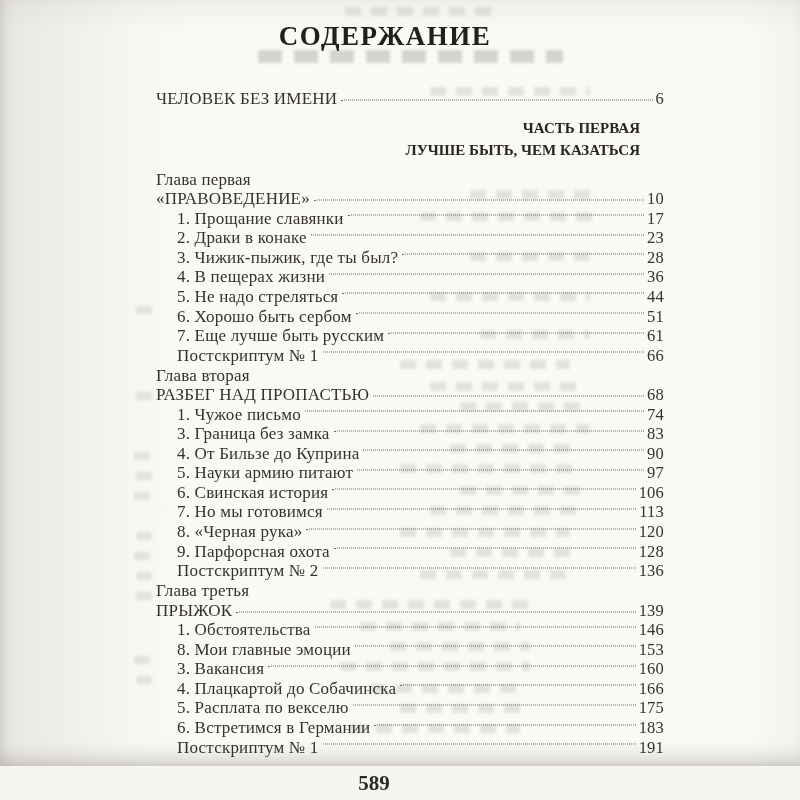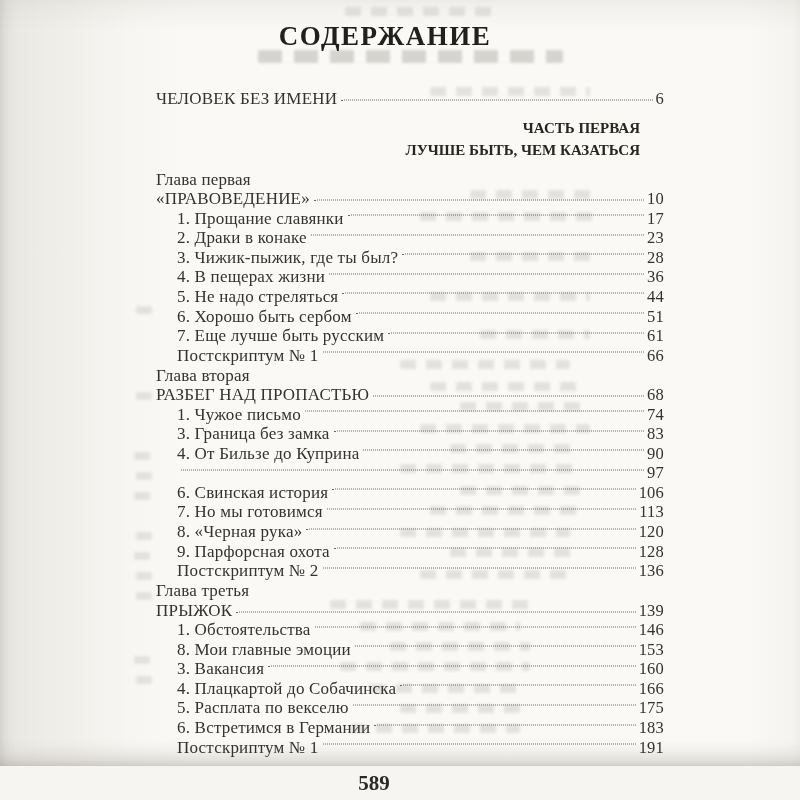--- a/index.html
+++ b/index.html
@@ -226,20 +226,21 @@
           <span class="label">3. Граница без замка</span>
           <span class="leader"></span>
           <span class="pg">83</span>
         </div>
         <div class="row indent">
           <span class="label">4. От Бильзе до Куприна</span>
           <span class="leader"></span>
           <span class="pg">90</span>
         </div>
         <div class="row indent">
+          <span class="label">5. Науки армию питают</span>
           <span class="leader"></span>
           <span class="pg">97</span>
         </div>
         <div class="row indent">
           <span class="label">6. Свинская история</span>
           <span class="leader"></span>
           <span class="pg">106</span>
         </div>
         <div class="row indent">
           <span class="label">7. Но мы готовимся</span>

